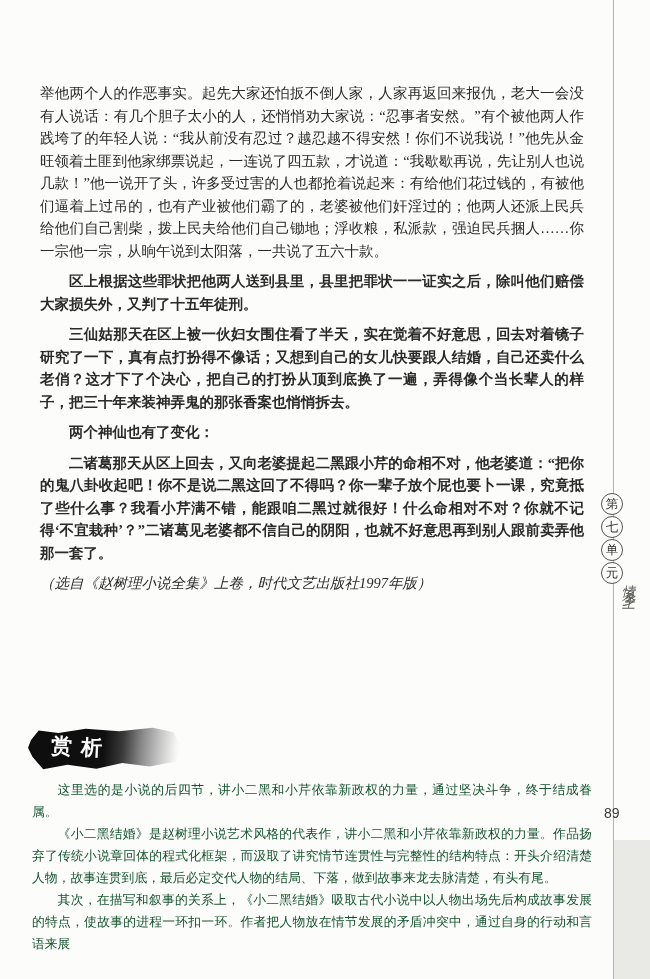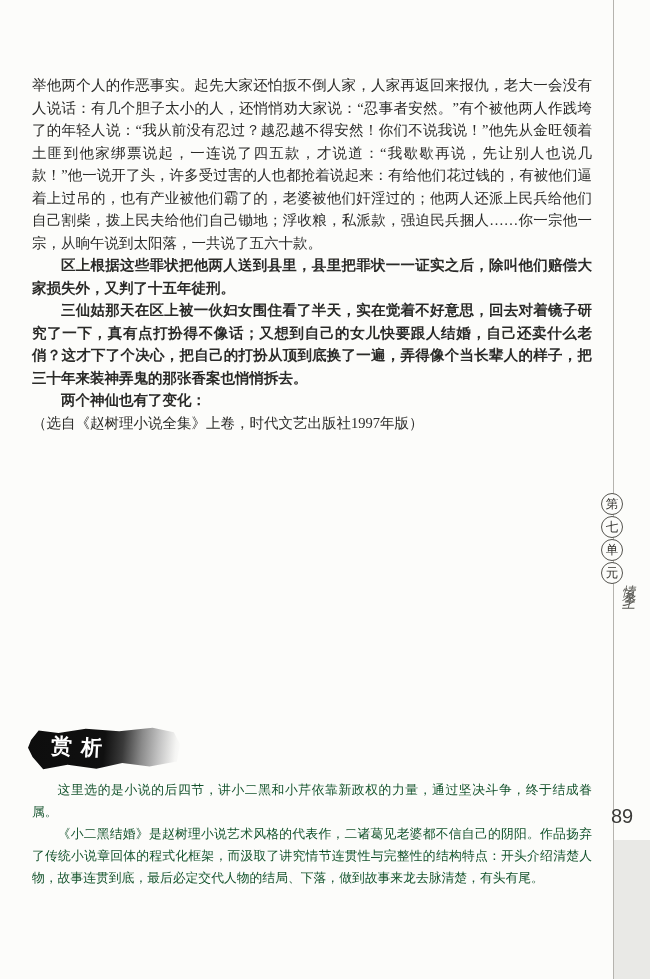--- a/index.html
+++ b/index.html
@@ -2,25 +2,25 @@
 <html><head>
 <meta charset="utf-8">
 <style>
   html,body{margin:0;padding:0;}
   body{width:650px;height:979px;background:#ffffff;}
   .page{position:relative;width:650px;height:979px;background:#fcfcfa;overflow:hidden;
         font-family:"Liberation Serif","DejaVu Serif",serif;color:#2a2a28;}
 
   
   .main{position:absolute;left:32px;top:74px;width:560px;}
-  .main p{margin:0;font-size:14.5px;line-height:22.5px;text-align:justify;
+  .main p{margin:8px;font-size:14.5px;line-height:22.5px;text-align:justify;
           text-justify:inter-character;color:#2a2a28;}
   .main p.indent{text-indent:2em;font-weight:bold;}
   .attribution{margin:0;font-size:14px;line-height:23px;text-align:right;
-               padding-right:62px;color:#2a2a28;}
+               padding-right:62px;color:#2a2a28;font-style:italic;}
 
   
   .banner{position:absolute;left:28px;top:727px;width:152px;height:43px;
     background:linear-gradient(95deg,#0d0d0d 0%,#101010 50%,#3a3a3a 62%,#8a8a8a 74%,
                #c2c2c2 85%,rgba(205,205,205,0.15) 96%,rgba(255,255,255,0) 100%);
     clip-path:polygon(2% 30%,7% 8%,20% 14%,38% 4%,60% 10%,82% 2%,96% 12%,100% 40%,
                98% 80%,80% 92%,62% 84%,45% 97%,26% 88%,10% 98%,3% 70%,0% 48%);}
   .banner-label{position:absolute;left:23px;top:6px;color:#ffffff;font-size:21px;
     font-weight:bold;letter-spacing:9px;transform:rotate(3deg);white-space:nowrap;}
 
@@ -30,45 +30,47 @@
               text-align:justify;text-justify:inter-character;color:#14532d;}
 
   
   .side-rule{position:absolute;left:613px;top:0;width:1px;height:979px;background:#b5b3ae;}
   .unit-badges{position:absolute;left:601px;top:493px;width:24px;}
   .unit-badge{width:20px;height:20px;border:1px solid #55544f;border-radius:50%;
     background:#fcfcfa;margin-bottom:1px;display:flex;align-items:center;
     justify-content:center;font-size:12.5px;color:#33322e;}
   .unit-title{position:absolute;left:619px;top:574px;writing-mode:vertical-rl;
     font-size:13px;letter-spacing:4px;color:#5a5a55;font-style:italic;}
-  .page-number{position:absolute;left:604px;top:805px;width:36px;text-align:center;
-    font-family:"Liberation Sans","DejaVu Sans",sans-serif;font-size:20px;color:#3a3a38;}
+  .page-number{position:absolute;left:604px;top:805px;width:36px;text-align:left;
+    font-family:"Liberation Sans","DejaVu Sans",sans-serif;font-size:14px;color:#3a3a38;}
   .corner-shade{position:absolute;left:614px;top:840px;width:36px;height:139px;
     background:#e9e9e6;}
 </style>
 </head>
 <body>
 
 <div class="page">
 
   <div class="main">
     <p>举他两个人的作恶事实。起先大家还怕扳不倒人家，人家再返回来报仇，老大一会没有人说话：有几个胆子太小的人，还悄悄劝大家说：“忍事者安然。”有个被他两人作践垮了的年轻人说：“我从前没有忍过？越忍越不得安然！你们不说我说！”他先从金旺领着土匪到他家绑票说起，一连说了四五款，才说道：“我歇歇再说，先让别人也说几款！”他一说开了头，许多受过害的人也都抢着说起来：有给他们花过钱的，有被他们逼着上过吊的，也有产业被他们霸了的，老婆被他们奸淫过的；他两人还派上民兵给他们自己割柴，拨上民夫给他们自己锄地；浮收粮，私派款，强迫民兵捆人……你一宗他一宗，从晌午说到太阳落，一共说了五六十款。</p>
     <p class="indent">区上根据这些罪状把他两人送到县里，县里把罪状一一证实之后，除叫他们赔偿大家损失外，又判了十五年徒刑。</p>
     <p class="indent">三仙姑那天在区上被一伙妇女围住看了半天，实在觉着不好意思，回去对着镜子研究了一下，真有点打扮得不像话；又想到自己的女儿快要跟人结婚，自己还卖什么老俏？这才下了个决心，把自己的打扮从顶到底换了一遍，弄得像个当长辈人的样子，把三十年来装神弄鬼的那张香案也悄悄拆去。</p>
     <p class="indent">两个神仙也有了变化：</p>
+    <p class="indent">二诸葛那天从区上回去，又向老婆提起二黑跟小芹的命相不对，他老婆道：“把你的鬼八卦收起吧！你不是说二黑这回了不得吗？你一辈子放个屁也要卜一课，究竟抵了些什么事？我看小芹满不错，能跟咱二黑过就很好！什么命相对不对？你就不记得‘不宜栽种’？”二诸葛见老婆都不信自己的阴阳，也就不好意思再到别人跟前卖弄他那一套了。</p>
     <p class="attribution">（选自《赵树理小说全集》上卷，时代文艺出版社1997年版）</p>
   </div>
 
   <div class="banner">
     <span class="banner-label">赏析</span>
   </div>
 
   <div class="analysis">
     <p>这里选的是小说的后四节，讲小二黑和小芹依靠新政权的力量，通过坚决斗争，终于结成眷属。</p>
-    <p>《小二黑结婚》是赵树理小说艺术风格的代表作，二诸葛见老婆都不信自己的阴阳。作品扬弃了传统小说章回体的程式化框架，而汲取了讲究情节连贯性与完整性的结构特点：开头介绍清楚人物，故事连贯到底，最后必定交代人物的结局、下落，做到故事来龙去脉清楚，有头有尾。</p>
+    <p>《小二黑结婚》是赵树理小说艺术风格的代表作，讲小二黑和小芹依靠新政权的力量。作品扬弃了传统小说章回体的程式化框架，而汲取了讲究情节连贯性与完整性的结构特点：开头介绍清楚人物，故事连贯到底，最后必定交代人物的结局、下落，做到故事来龙去脉清楚，有头有尾。</p>
+    <p>其次，在描写和叙事的关系上，《小二黑结婚》吸取古代小说中以人物出场先后构成故事发展的特点，使故事的进程一环扣一环。作者把人物放在情节发展的矛盾冲突中，通过自身的行动和言语来展</p>
   </div>
 
   <div class="side-rule"></div>
 
   <div class="unit-badges">
     <div class="unit-badge">
         <span>第</span>
       </div>
     <div class="unit-badge">
         <span>七</span>

